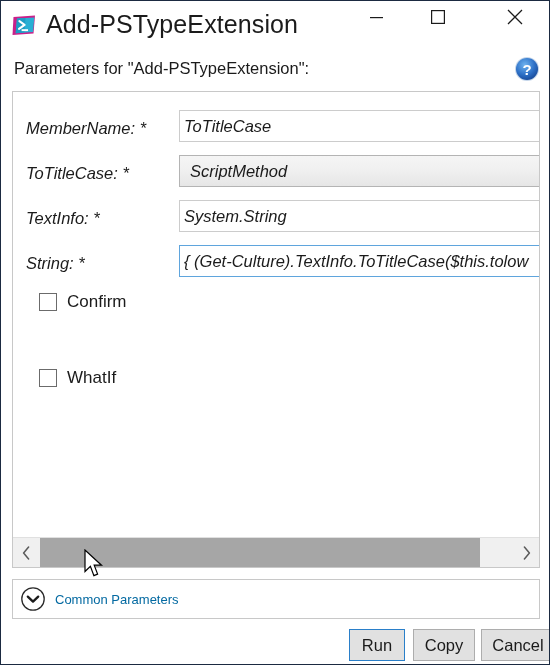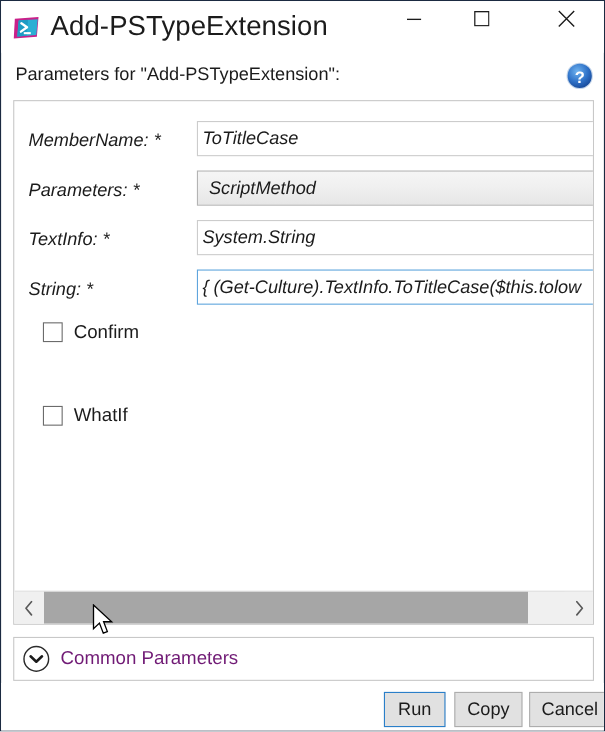--- a/index.html
+++ b/index.html
@@ -238,22 +238,22 @@
   }
   #cp-chevron {
     margin-left: 7px;
     width: 26px;
     height: 26px;
     flex: 0 0 auto;
   }
   #cp-chevron svg { display: block; }
   #cp-label {
     margin-left: 9px;
-    font-size: 17px;
-    color: #701a75;
+    font-size: 13px;
+    color: #0369a1;
     white-space: nowrap;
   }
 
   
   #footer {
     position: absolute;
     left: 0;
     top: 620px;
     width: 550px;
     height: 45px;
@@ -346,21 +346,21 @@
       <div class="field-row" style="top:14px;">
         <div class="field-label">
           <span>MemberName:</span>
           <span class="req">*</span>
         </div>
         <div class="field-input" title="">ToTitleCase</div>
       </div>
 
       <div class="field-row" style="top:59px;">
         <div class="field-label">
-          <span>Parameters:</span>
+          <span>ToTitleCase:</span>
           <span class="req">*</span>
         </div>
         <div class="field-input combo">ScriptMethod</div>
       </div>
 
       <div class="field-row" style="top:104px;">
         <div class="field-label">
           <span>TextInfo:</span>
           <span class="req">*</span>
         </div>

